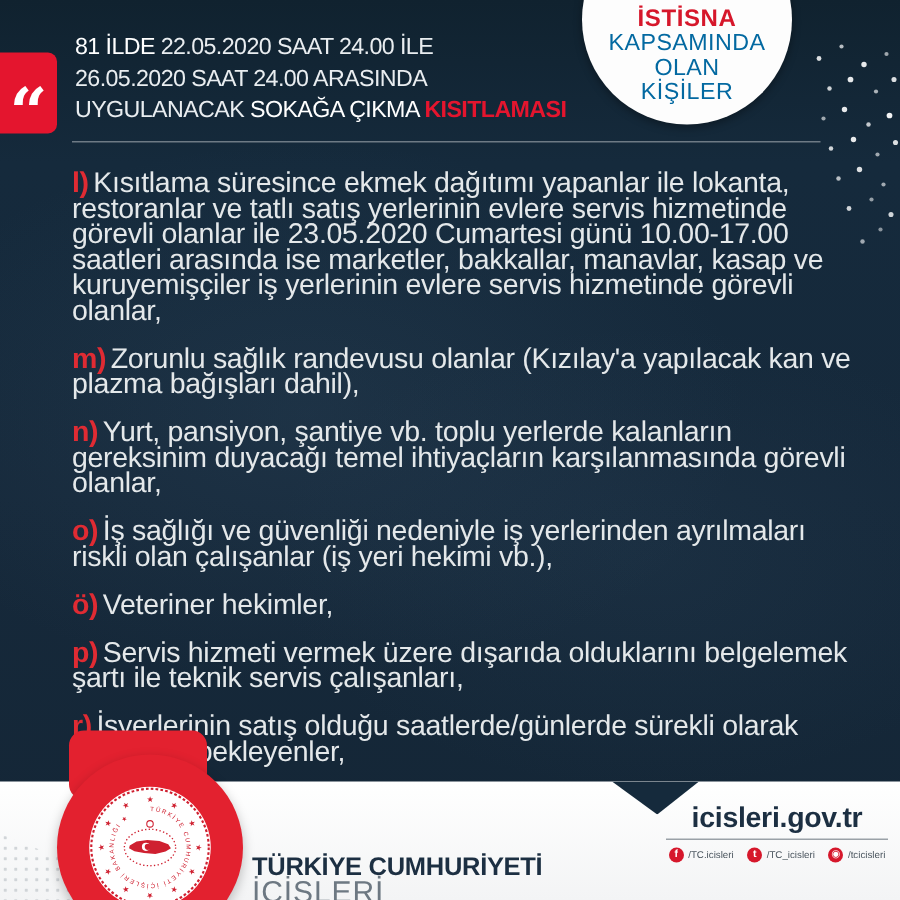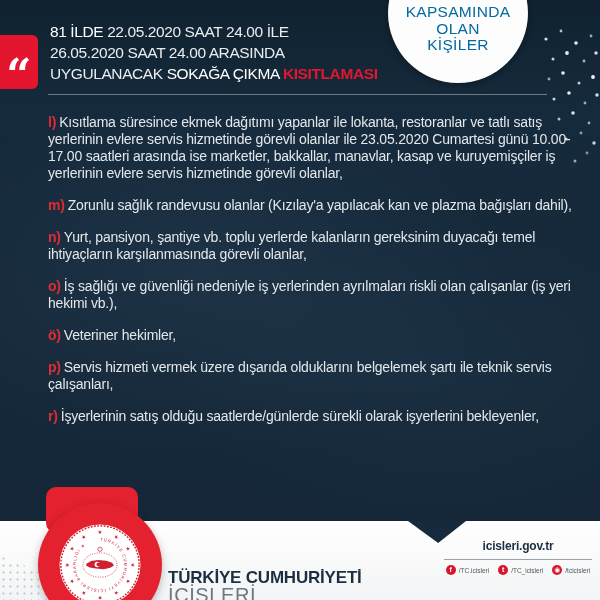--- a/index.html
+++ b/index.html
@@ -43,41 +43,41 @@
     578px 82px 0 .5px rgba(255,255,255,.75),592px 76px 0 .9px rgba(255,255,255,.95);}
   .dots2{box-shadow:
     553px 98px 0 .5px rgba(255,255,255,.8),568px 92px 0 .8px rgba(255,255,255,.9),
     584px 102px 0 .4px rgba(255,255,255,.6),596px 94px 0 .7px rgba(255,255,255,.85),
     558px 118px 0 .5px rgba(255,255,255,.7),572px 112px 0 .8px rgba(255,255,255,.85),
     588px 122px 0 .4px rgba(255,255,255,.6),565px 138px 0 .6px rgba(255,255,255,.8),
     580px 132px 0 .4px rgba(255,255,255,.55),593px 142px 0 .7px rgba(255,255,255,.8),
     586px 152px 0 .4px rgba(255,255,255,.5),574px 160px 0 .5px rgba(255,255,255,.6);}
   
   .body-list{position:absolute;left:48px;top:114px;width:524px;}
-  .item{margin:0 0 15px 0;font-size:14px;line-height:17px;letter-spacing:-.2px;color:#e4e8ea;}
+  .item{margin:0 0 15px 0;font-size:19px;line-height:17px;letter-spacing:-.2px;color:#e4e8ea;}
   .item .ltr{font-weight:bold;color:#e02b33;margin-right:3px;}
   
   .footer{position:absolute;left:0;top:521px;width:600px;height:79px;background:#f4f4f4;
     background:linear-gradient(180deg,#ffffff 0%,#f3f4f5 100%);}
   .halftone{position:absolute;left:0;top:541px;width:110px;height:59px;opacity:.8;
     background-image:radial-gradient(circle,#c7ccd0 1px,transparent 1.3px);
     background-size:7px 7px;
     clip-path:polygon(0 25%,100% 100%,0 100%);}
   .tongue{position:absolute;left:408px;top:521px;width:58px;height:22px;background:#152a3c;
     clip-path:polygon(0 0,100% 0,52% 100%);}
   .badge-tab{position:absolute;left:46px;top:487px;width:92px;height:46px;border-radius:10px;background:#e3212f;}
   .badge-circle{position:absolute;left:38px;top:503px;width:124px;height:124px;border-radius:50%;
     background:#e3212f;box-shadow:0 3px 8px rgba(0,0,0,.25);
     display:flex;align-items:center;justify-content:center;}
   .emblem{width:90px;height:90px;}
   .ministry{position:absolute;left:168px;top:568px;width:196px;}
   .ministry .m1{font-size:17px;font-weight:bold;color:#1c2f42;letter-spacing:-.2px;line-height:19px;}
   .ministry .m2{font-size:20px;color:#6d7882;letter-spacing:.6px;line-height:17px;}
   .fright{position:absolute;left:442px;top:537px;width:152px;text-align:center;}
-  .fright .site{font-size:12px;font-weight:bold;color:#1c2f42;letter-spacing:-.2px;line-height:18px;}
+  .fright .site{font-size:19px;font-weight:bold;color:#1c2f42;letter-spacing:-.2px;line-height:18px;}
   .fright .sline{height:1px;background:#9aa1a7;margin:4px 2px 5px 2px;}
   .socials{display:flex;justify-content:center;gap:9px;}
   .soc{display:flex;align-items:center;gap:3px;}
   .sic{width:10px;height:10px;border-radius:50%;background:#d6172b;color:#fff;
     font-size:7px;font-weight:bold;line-height:10px;text-align:center;display:inline-block;}
   .sh{font-size:6.5px;color:#4a555e;letter-spacing:0;}
 </style>
 </head>
 <body>
 
@@ -90,20 +90,21 @@
     <span class="q">“</span>
   </div>
 
   <div class="header-text">
     <div><span class="b">81 İLDE</span><span> 22.05.2020 SAAT 24.00 İLE</span></div>
     <div>26.05.2020 SAAT 24.00 ARASINDA</div>
     <div><span>UYGULANACAK </span><span class="b">SOKAĞA ÇIKMA </span><span class="r">KISITLAMASI</span></div>
   </div>
 
   <div class="exc-circle">
+    <div class="t1">İSTİSNA</div>
     <div class="t2">KAPSAMINDA</div>
     <div class="t2">OLAN</div>
     <div class="t2">KİŞİLER</div>
   </div>
 
   <div class="divider"></div>
 
   <div class="body-list">
     <p class="item"><span class="ltr">l)</span><span>Kısıtlama süresince ekmek dağıtımı yapanlar ile lokanta, restoranlar ve tatlı satış yerlerinin evlere servis hizmetinde görevli olanlar ile 23.05.2020 Cumartesi günü 10.00-17.00 saatleri arasında ise marketler, bakkallar, manavlar, kasap ve kuruyemişçiler iş yerlerinin evlere servis hizmetinde görevli olanlar,</span></p>
     <p class="item"><span class="ltr">m)</span><span>Zorunlu sağlık randevusu olanlar (Kızılay'a yapılacak kan ve plazma bağışları dahil),</span></p>

